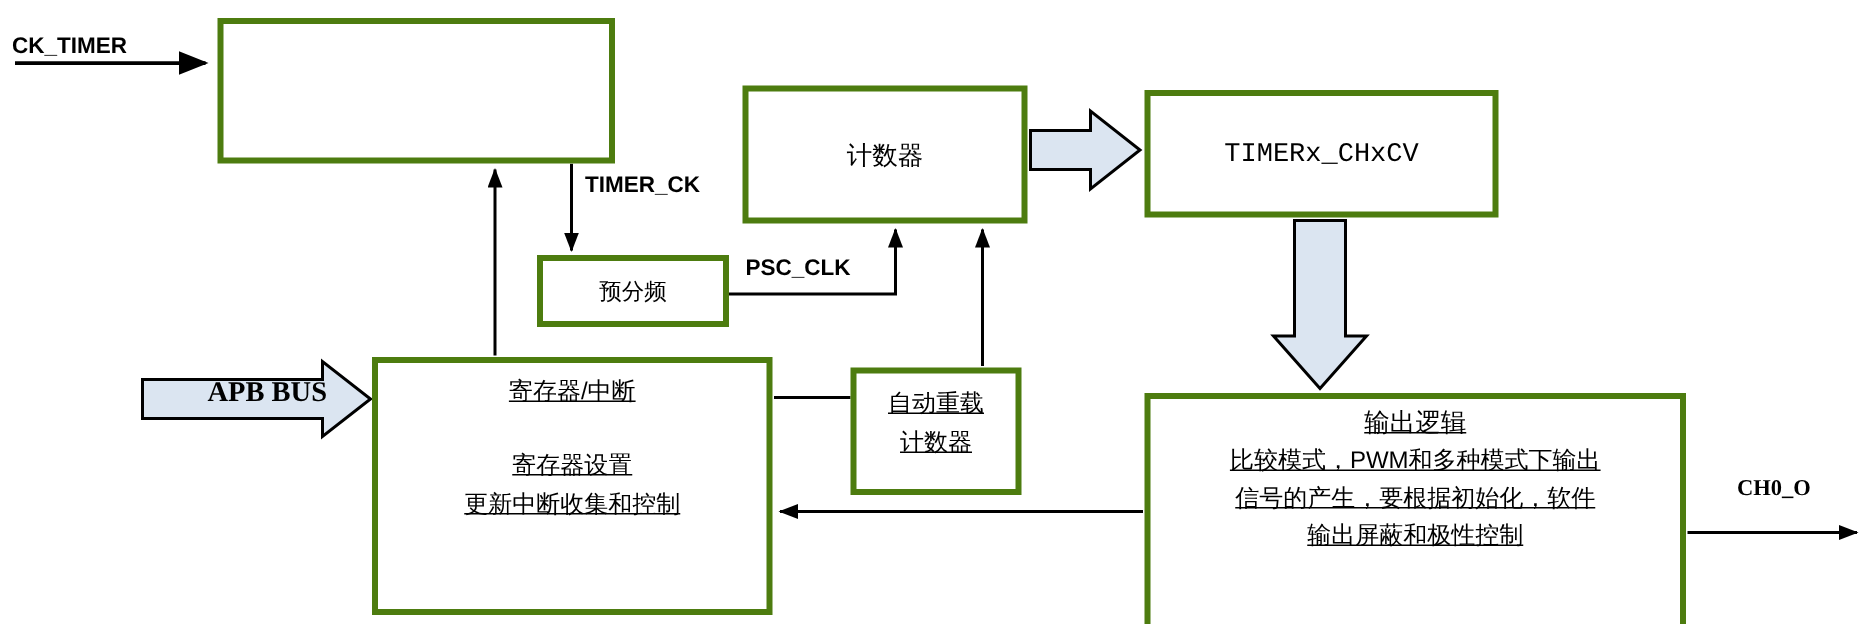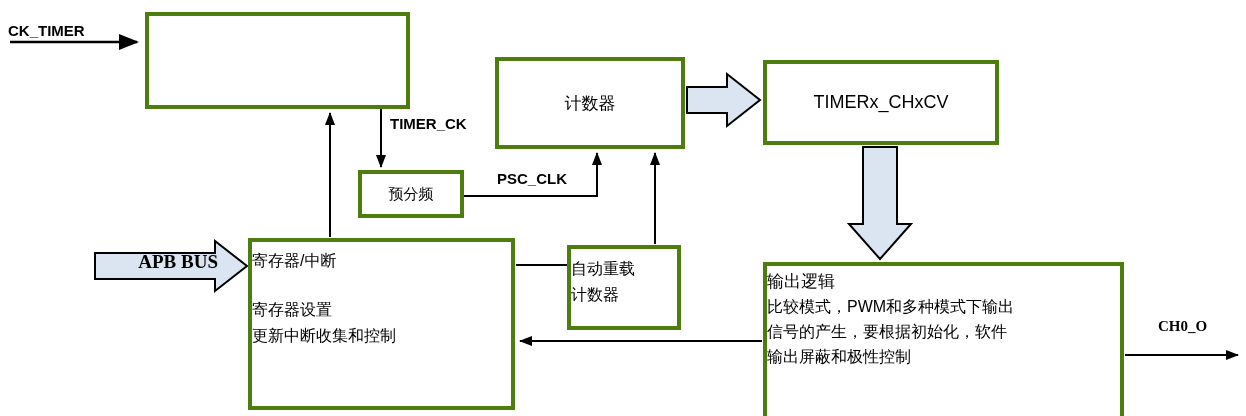--- a/index.html
+++ b/index.html
@@ -33,28 +33,30 @@
   .sig {
     position: absolute;
     font-weight: bold;
     font-size: 15px;
     font-family: "Liberation Sans", sans-serif;
     white-space: nowrap;
   }
   .inner {
     position: absolute;
     left: 0; right: 0;
+    text-align: center;
     font-size: 16px;
     white-space: nowrap;
+    text-decoration: underline;
   }
   #box-clock    { left: 145px; top: 12px;  width: 265px; height: 97px; }
-  #box-prescaler{ left: 358px; top: 170px; width: 106px; height: 48px; font-size: 15px; }
+  #box-prescaler{ left: 358px; top: 170px; width: 128px; height: 48px; font-size: 15px; }
   #box-counter  { left: 495px; top: 57px;  width: 190px; height: 92px; font-size: 17px; }
   #box-chxcv    { left: 763px; top: 60px;  width: 236px; height: 85px;
-                  font-family: Liberation Sans, sans-serif; font-size: 18px; }
+                  font-family: Liberation Mono, monospace; font-size: 18px; }
   #box-autoreload { left: 567px; top: 245px; width: 114px; height: 85px; font-size: 17px; }
   #box-register { left: 248px; top: 238px; width: 267px; height: 172px; }
   #box-output   { left: 763px; top: 262px; width: 361px; height: 161px; }
 
   #reg-title { top: 9px;  font-size: 16px; }
   #reg-l1    { top: 58px; }
   #reg-l2    { top: 84px; }
 
   #out-title { top: 4px;  font-size: 17px; }
   #out-l1    { top: 31px; }

